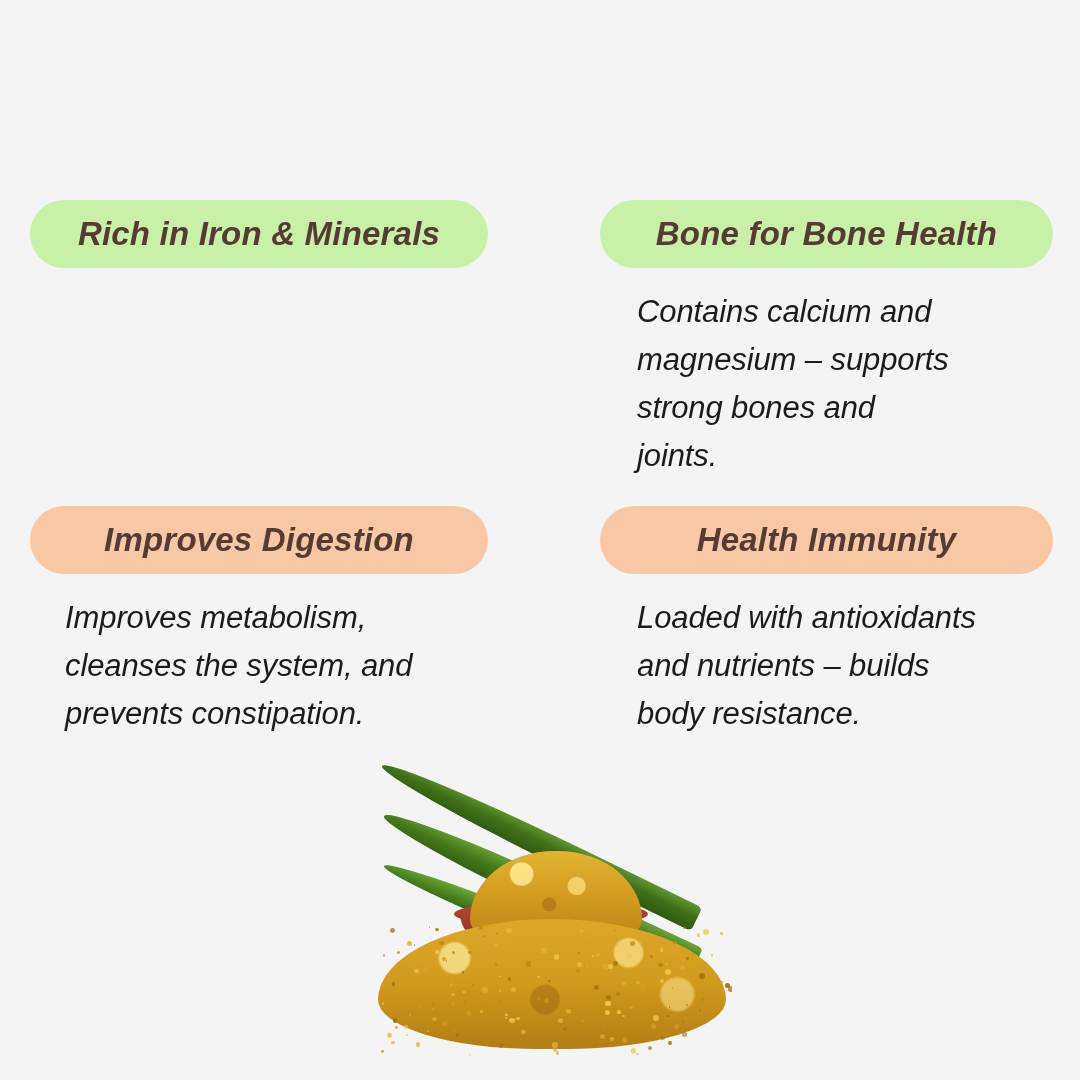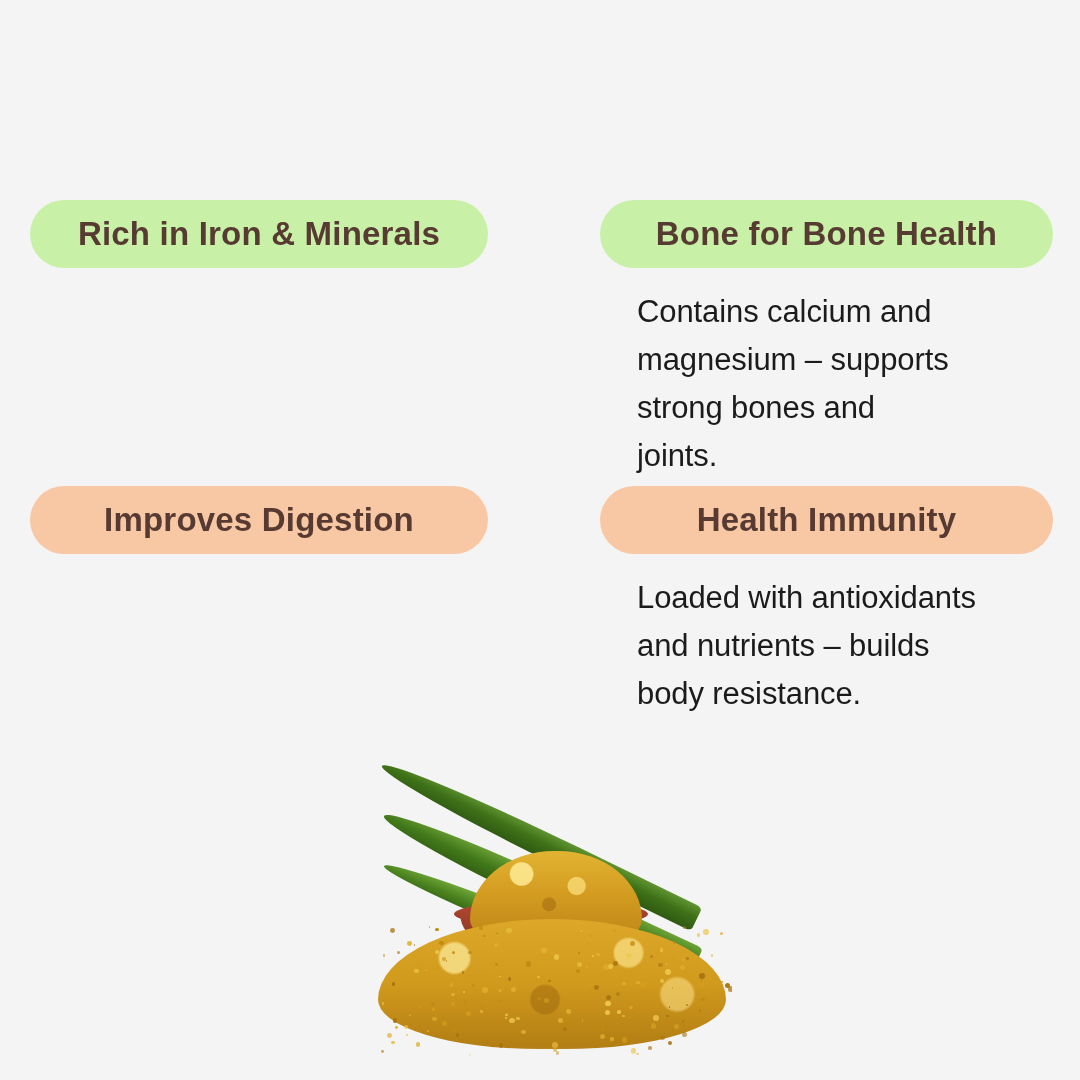--- a/index.html
+++ b/index.html
@@ -41,25 +41,26 @@
     font-size: 40px;
     letter-spacing: 0.5px;
     color: #573b33;
     transform: scaleX(0.92);
     white-space: nowrap;
   }
 
   
   .benefit {
     position: absolute;
+    font-style: italic;
   }
   .benefit.col-left  { left: 30px;  width: 520px; }
   .benefit.col-right { left: 600px; width: 490px; }
   .benefit.row-top    { top: 200px; }
-  .benefit.row-bottom { top: 486px; }
+  .benefit.row-bottom { top: 506px; }
 
   .benefit-pill {
     display: inline-flex;
     align-items: center;
     justify-content: center;
     height: 68px;
     border-radius: 34px;
     padding: 0 26px;
     box-sizing: border-box;
   }
@@ -197,20 +198,23 @@
     <div class="benefit-body">Contains calcium and
 magnesium – supports
 strong bones and
 joints.</div>
   </div>
 
   <div class="benefit col-left row-bottom">
     <div class="benefit-pill peach">
       <span class="benefit-pill-label">Improves Digestion</span>
     </div>
+    <div class="benefit-body">Improves metabolism,
+cleanses the system, and
+prevents constipation.</div>
   </div>
 
   <div class="benefit col-right row-bottom">
     <div class="benefit-pill peach">
       <span class="benefit-pill-label">Health Immunity</span>
     </div>
     <div class="benefit-body">Loaded with antioxidants
 and nutrients – builds
 body resistance.</div>
   </div>

